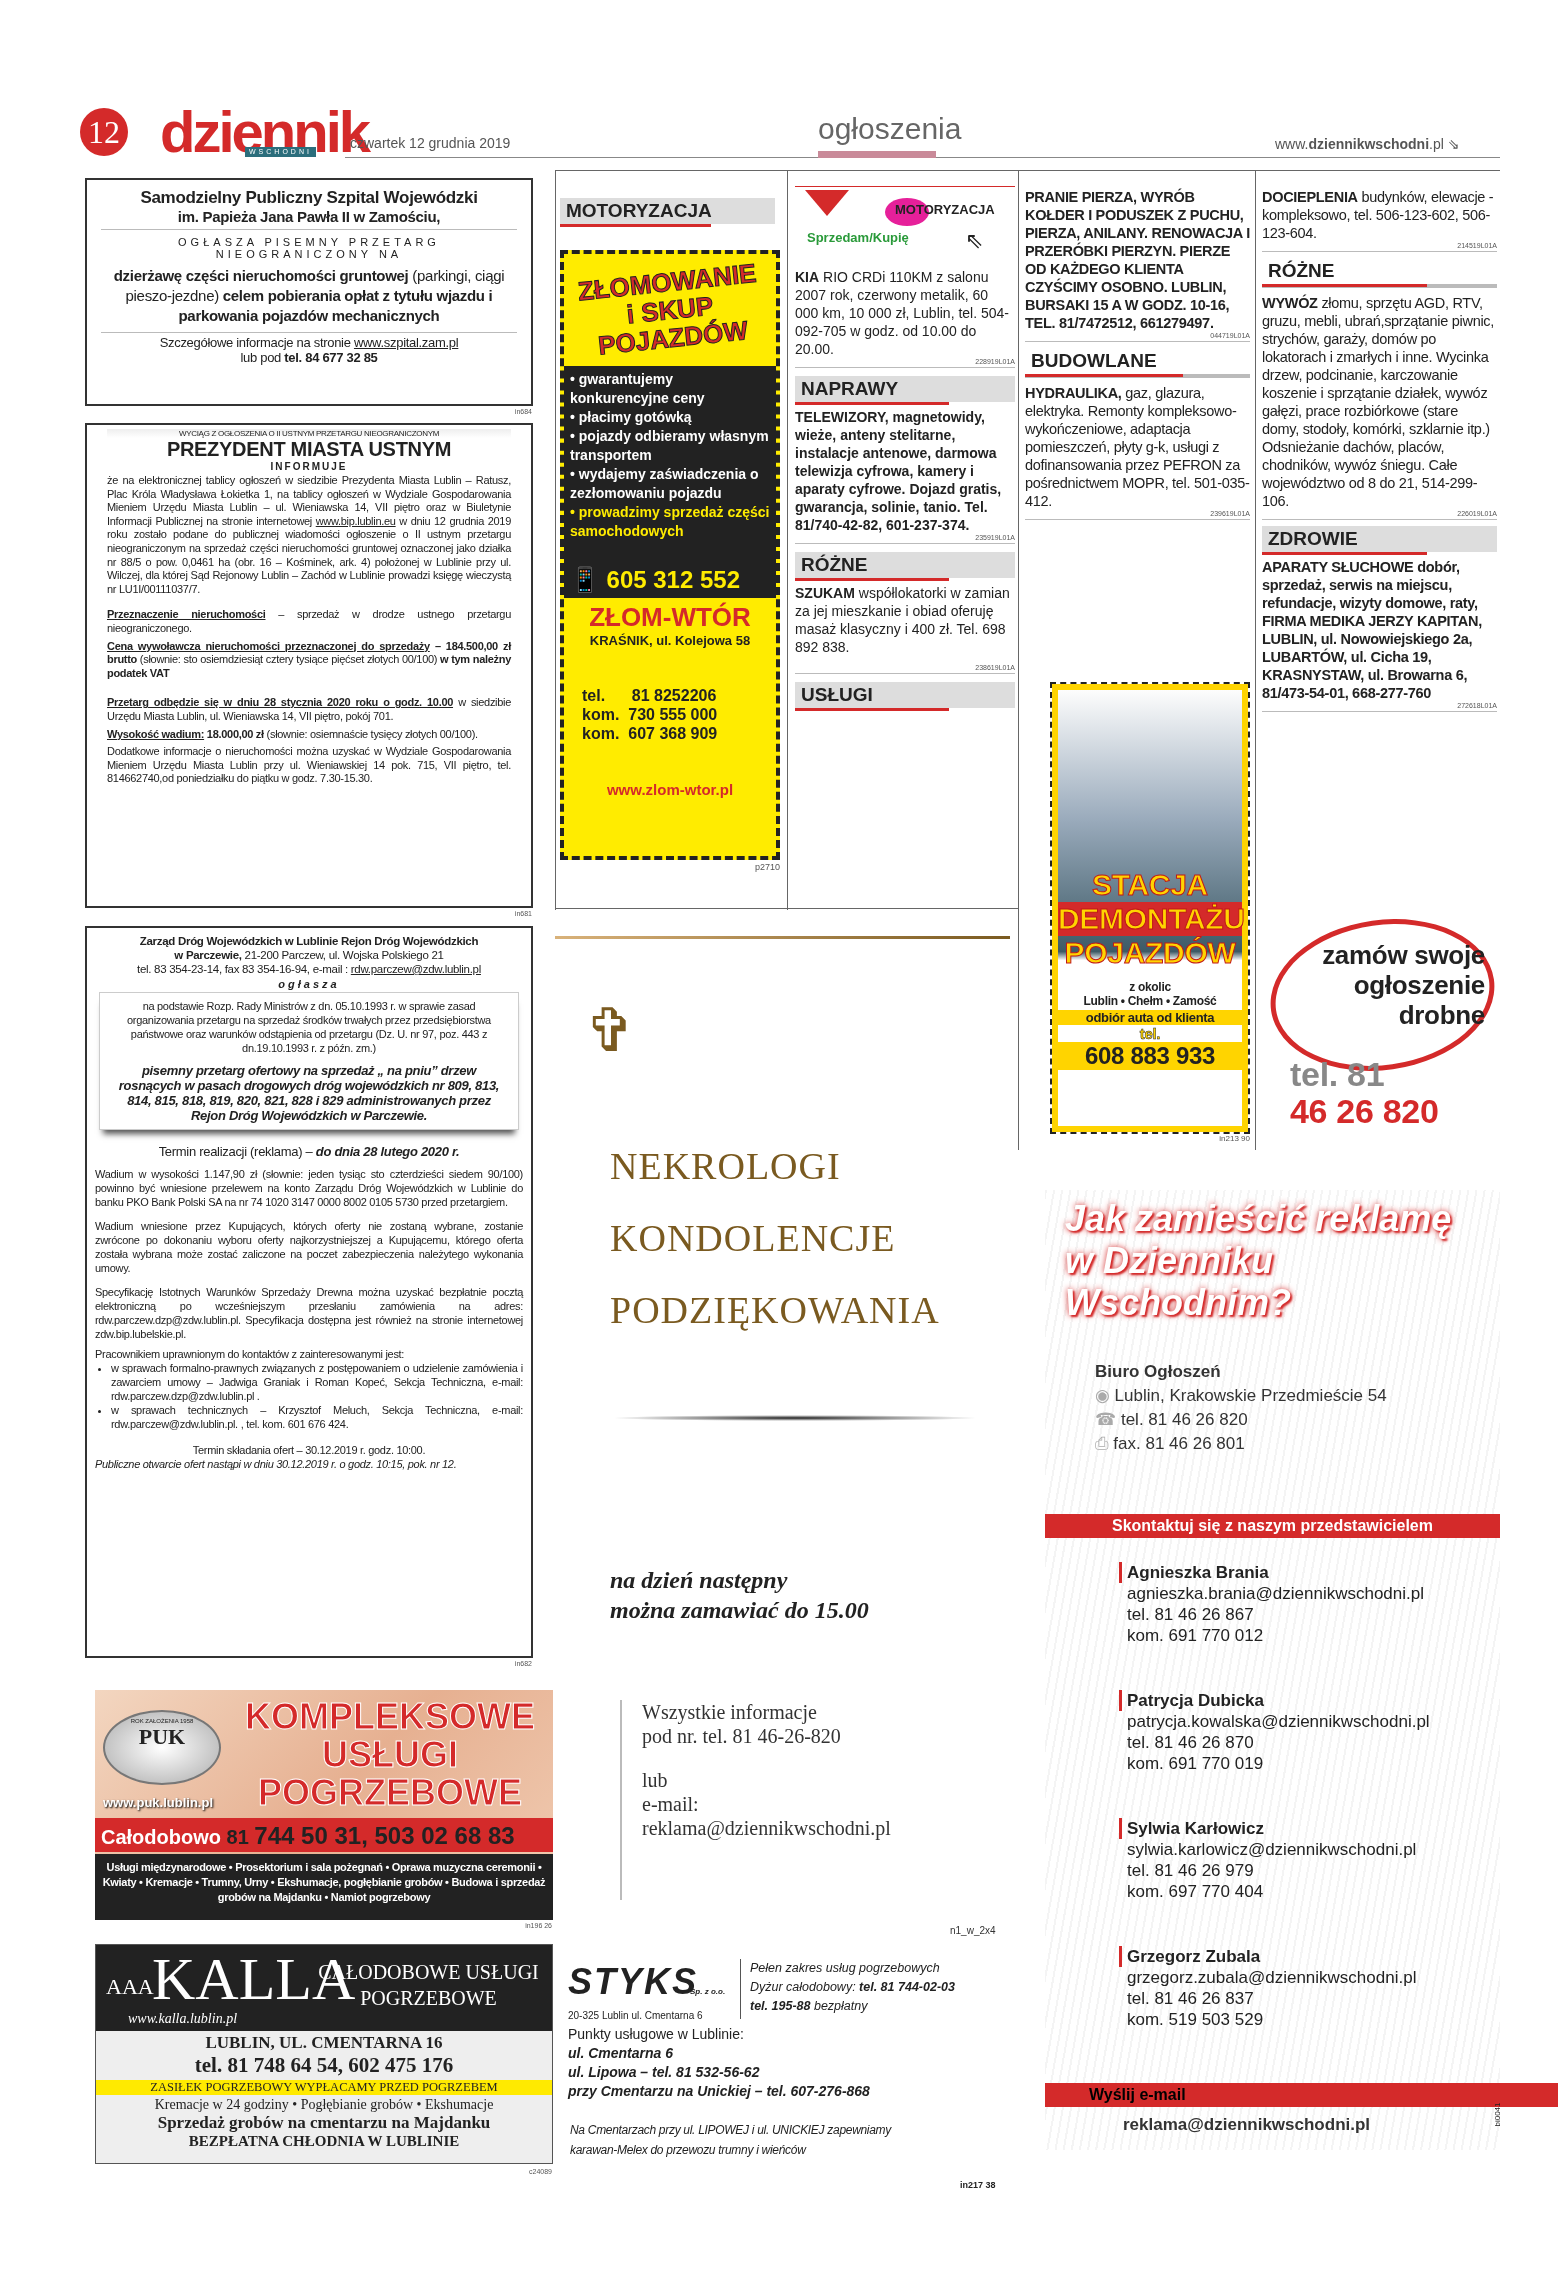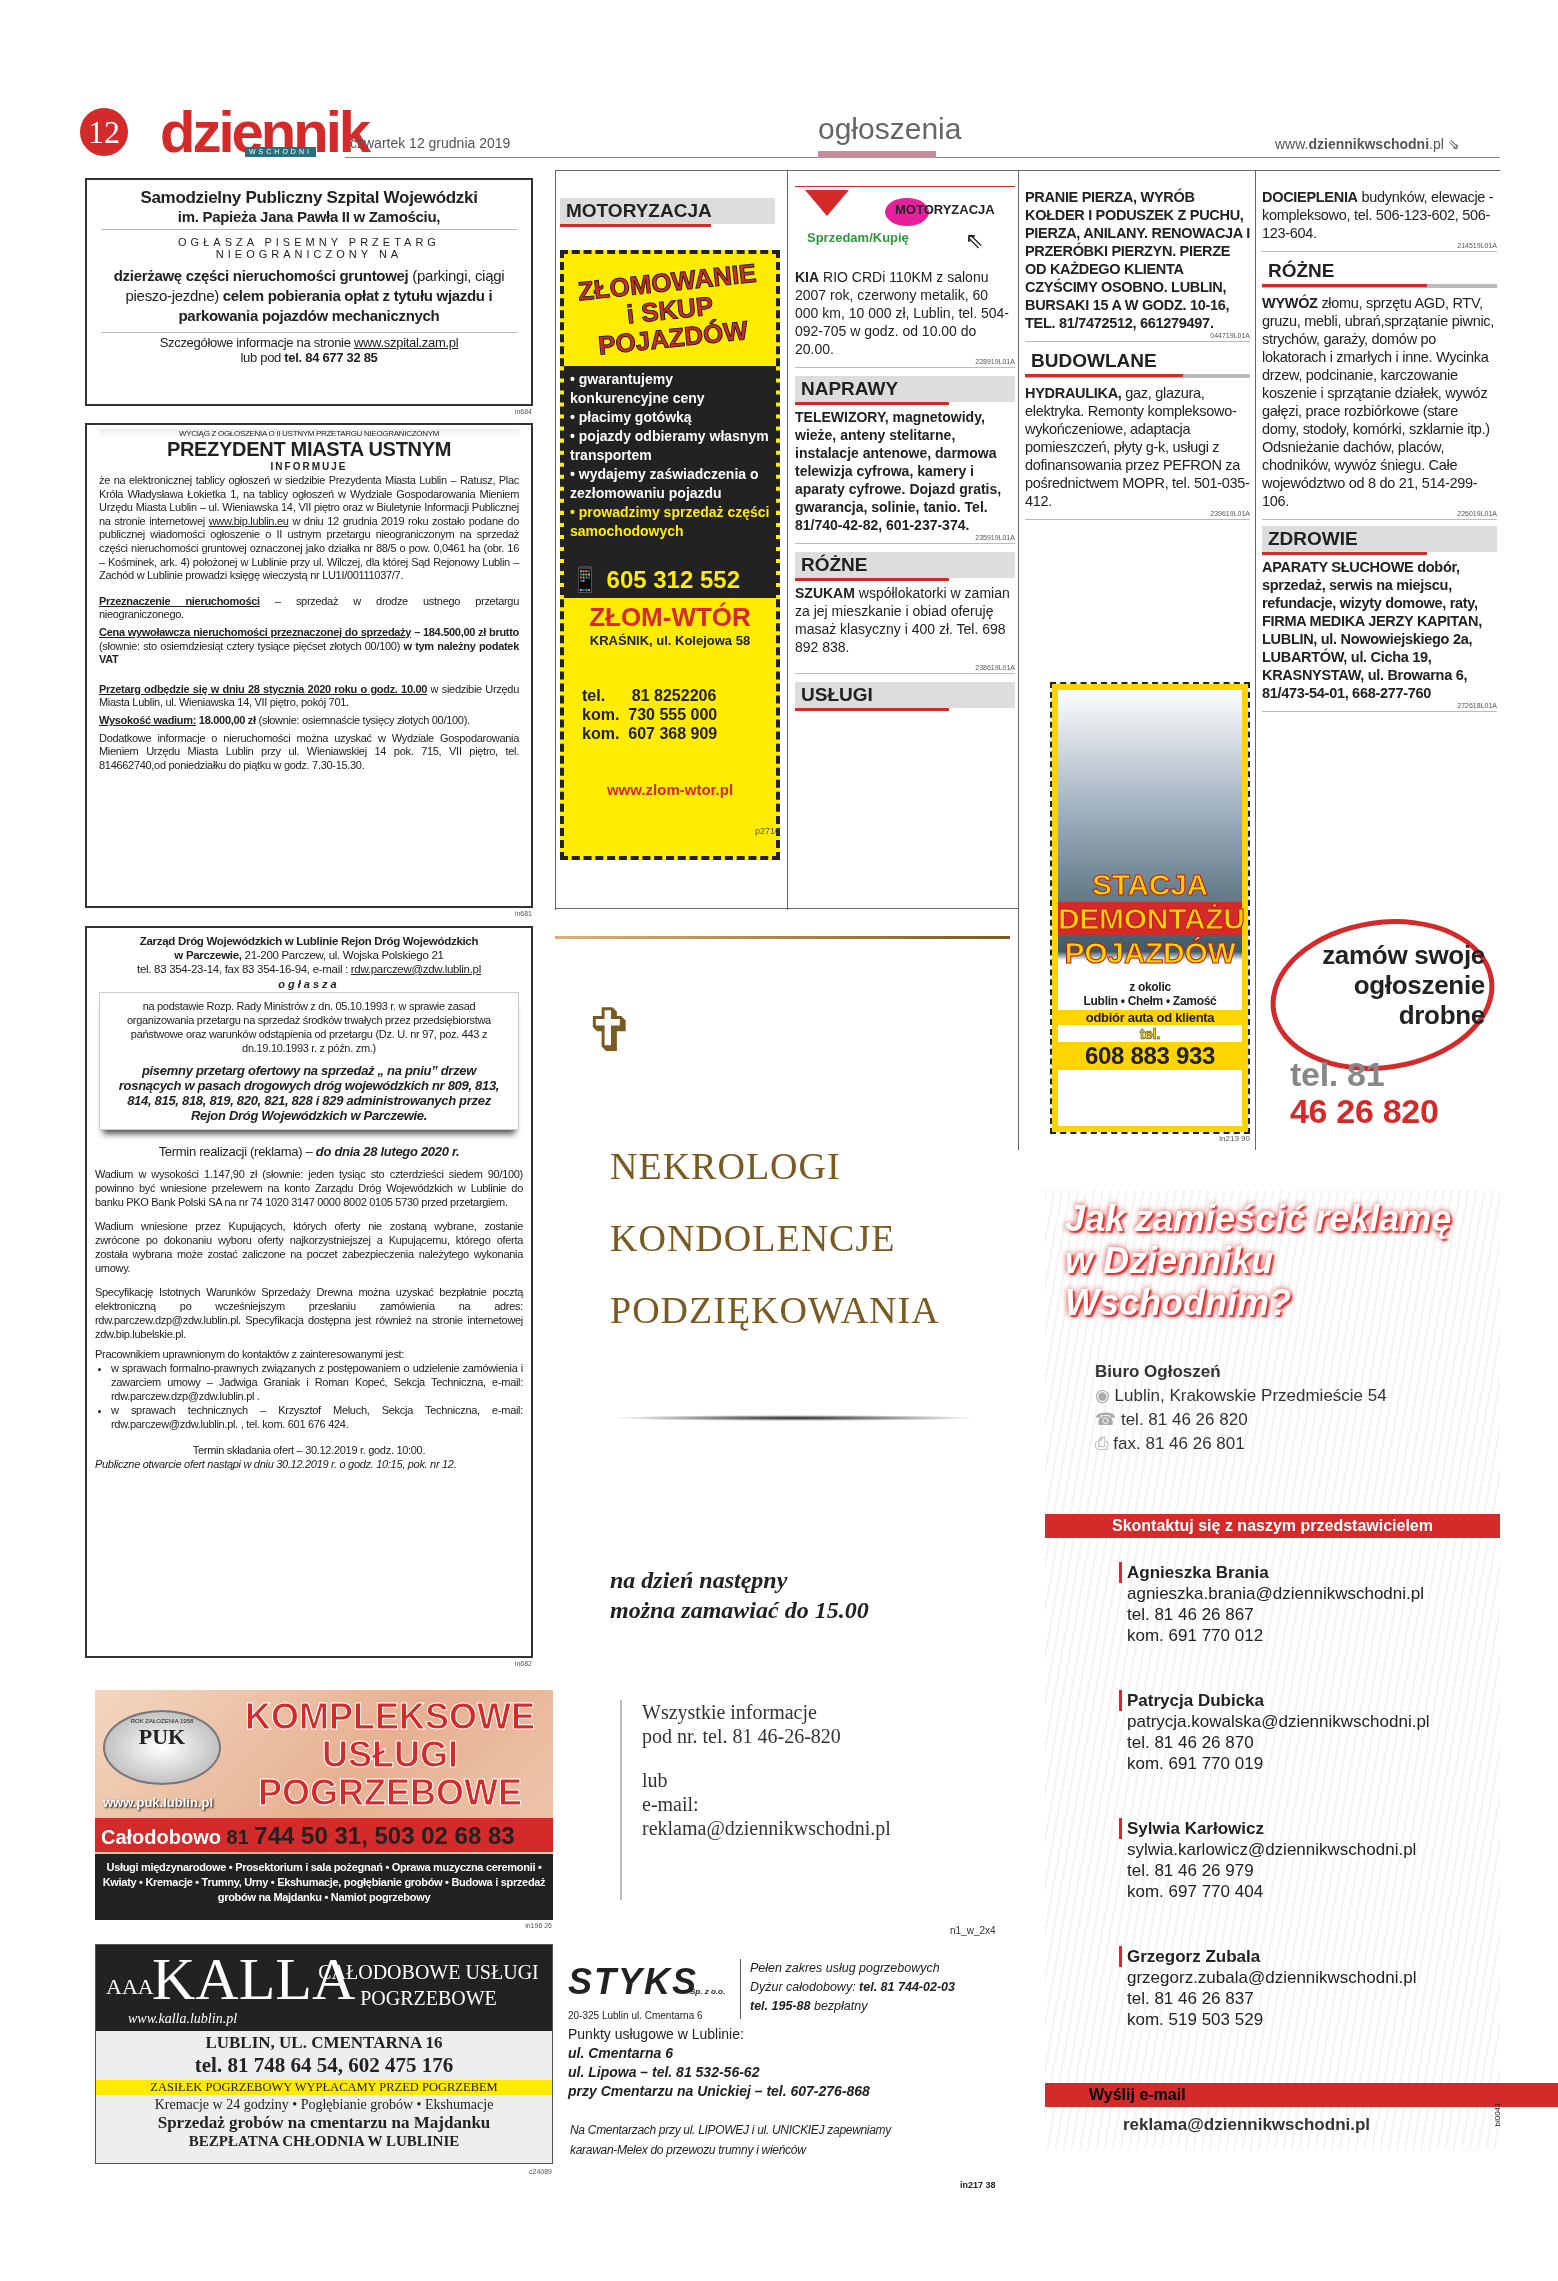--- a/index.html
+++ b/index.html
@@ -43,21 +43,21 @@
   <div class="cond" style="font-weight:bold;font-size:15px;margin-bottom:4px">im. Papieża Jana Pawła II w Zamościu,</div>
   <div class="divline"></div>
   <div style="font-size:11px;letter-spacing:4px;margin:6px 0">OGŁASZA PISEMNY PRZETARG NIEOGRANICZONY NA</div>
   <div class="cond" style="font-size:15px;line-height:20px"><b>dzierżawę części nieruchomości gruntowej</b><span> (parkingi, ciągi pieszo-jezdne) </span><b>celem pobierania opłat z tytułu wjazdu i parkowania pojazdów mechanicznych</b></div>
   <div class="divline" style="margin-top:6px"></div>
   <div class="cond" style="font-size:13px"><span>Szczegółowe informacje na stronie </span><span class="link">www.szpital.zam.pl</span></div>
   <div class="cond" style="font-size:13px"><span>lub pod </span><b>tel. 84 677 32 85</b></div>
 </div>
 <div class="abs code" style="left:480px;top:408px;width:52px">in684</div>
 
-<div class="abs box" style="left:85px;top:423px;width:448px;height:485px;padding:4px 12px">
+<div class="abs box" style="left:85px;top:423px;width:448px;height:485px;padding:4px 20px">
   <div class="cond" style="text-align:center;font-size:8px;background:linear-gradient(#eee,#fff)">WYCIĄG Z OGŁOSZENIA O II USTNYM PRZETARGU NIEOGRANICZONYM</div>
   <div class="cond" style="text-align:center;font-weight:bold;font-size:20px">PREZYDENT MIASTA USTNYM</div>
   <div style="text-align:center;font-weight:bold;font-size:10px;letter-spacing:2px;margin-bottom:2px">INFORMUJE</div>
   <div class="cond" style="font-size:11px;line-height:13.6px;text-align:justify">
     <p><span>że na elektronicznej tablicy ogłoszeń w siedzibie Prezydenta Miasta Lublin – Ratusz, Plac Króla Władysława Łokietka 1, na tablicy ogłoszeń w Wydziale Gospodarowania Mieniem Urzędu Miasta Lublin – ul. Wieniawska 14, VII piętro oraz w Biuletynie Informacji Publicznej na stronie internetowej </span><span class="link">www.bip.lublin.eu</span><span> w dniu 12 grudnia 2019 roku zostało podane do publicznej wiadomości ogłoszenie o II ustnym przetargu nieograniczonym na sprzedaż części nieruchomości gruntowej oznaczonej jako działka nr 88/5 o pow. 0,0461 ha (obr. 16 – Kośminek, ark. 4) położonej w Lublinie przy ul. Wilczej, dla której Sąd Rejonowy Lublin – Zachód w Lublinie prowadzi księgę wieczystą nr LU1I/00111037/7.</span></p>
     <p style="margin-top:12px"><b style="text-decoration:underline">Przeznaczenie nieruchomości</b><span> – sprzedaż w drodze ustnego przetargu nieograniczonego.</span></p>
     <p style="margin-top:4px"><b style="text-decoration:underline">Cena wywoławcza nieruchomości przeznaczonej do sprzedaży</b><b> – 184.500,00 zł brutto</b><span> (słownie: sto osiemdziesiąt cztery tysiące pięćset złotych 00/100) </span><b>w tym należny podatek VAT</b></p>
     <p style="margin-top:16px"><b style="text-decoration:underline">Przetarg odbędzie się w dniu 28 stycznia 2020 roku o godz. 10.00</b><span> w siedzibie Urzędu Miasta Lublin, ul. Wieniawska 14, VII piętro, pokój 701.</span></p>
     <p style="margin-top:4px"><b style="text-decoration:underline">Wysokość wadium:</b><b> 18.000,00 zł</b><span> (słownie: osiemnaście tysięcy złotych 00/100).</span></p>
     <p style="margin-top:4px">Dodatkowe informacje o nieruchomości można uzyskać w Wydziale Gospodarowania Mieniem Urzędu Miasta Lublin przy ul. Wieniawskiej 14 pok. 715, VII piętro, tel. 814662740,od poniedziałku do piątku w godz. 7.30-15.30.</p>
@@ -145,21 +145,21 @@
     <div style="color:#ffec00">• <span>prowadzimy sprzedaż części samochodowych</span></div>
   </div>
   <div style="background:#222;color:#ffec00;font-weight:bold;font-size:24px;padding:0 6px 4px"><span>📱</span> <span>605 312 552</span></div>
   <div style="text-align:center;color:#d42a2a;font-weight:900;font-size:26px;margin-top:4px">ZŁOM-WTÓR</div>
   <div style="text-align:center;font-weight:bold;font-size:13px">KRAŚNIK, ul. Kolejowa 58</div>
   <div style="font-weight:bold;font-size:16px;line-height:19px;padding-left:18px;white-space:pre">
     <div>tel.      81 8252206</div><div>kom.  730 555 000</div><div>kom.  607 368 909</div>
   </div>
   <div style="text-align:center;color:#d42a2a;font-weight:bold;font-size:15px">www.zlom-wtor.pl</div>
 </div>
-<div class="abs code" style="left:720px;top:826px;width:60px;font-size:9px">p2710</div>
+<div class="abs code" style="left:720px;top:862px;width:60px;font-size:9px">p2710</div>
 
 <div class="abs" style="left:795px;top:180px;width:220px">
   <div style="position:relative;height:68px">
     <div class="abs" style="left:10px;top:10px;width:0;height:0;border-left:22px solid transparent;border-right:22px solid transparent;border-top:26px solid #d42a2a"></div>
     <div class="abs" style="left:0;top:6px;width:220px;height:1px;background:#d42a2a"></div>
     <div class="abs" style="left:90px;top:18px;width:44px;height:28px;border-radius:50%;background:#e6209a"></div>
     <div class="abs" style="left:100px;top:22px;font-weight:900;font-size:13px">MOTORYZACJA</div>
     <div class="abs" style="left:12px;top:50px;font-weight:bold;font-size:13px;color:#2a9a3a">Sprzedam/Kupię</div>
     <div class="abs" style="left:170px;top:48px;font-size:22px">⇖</div>
   </div>

